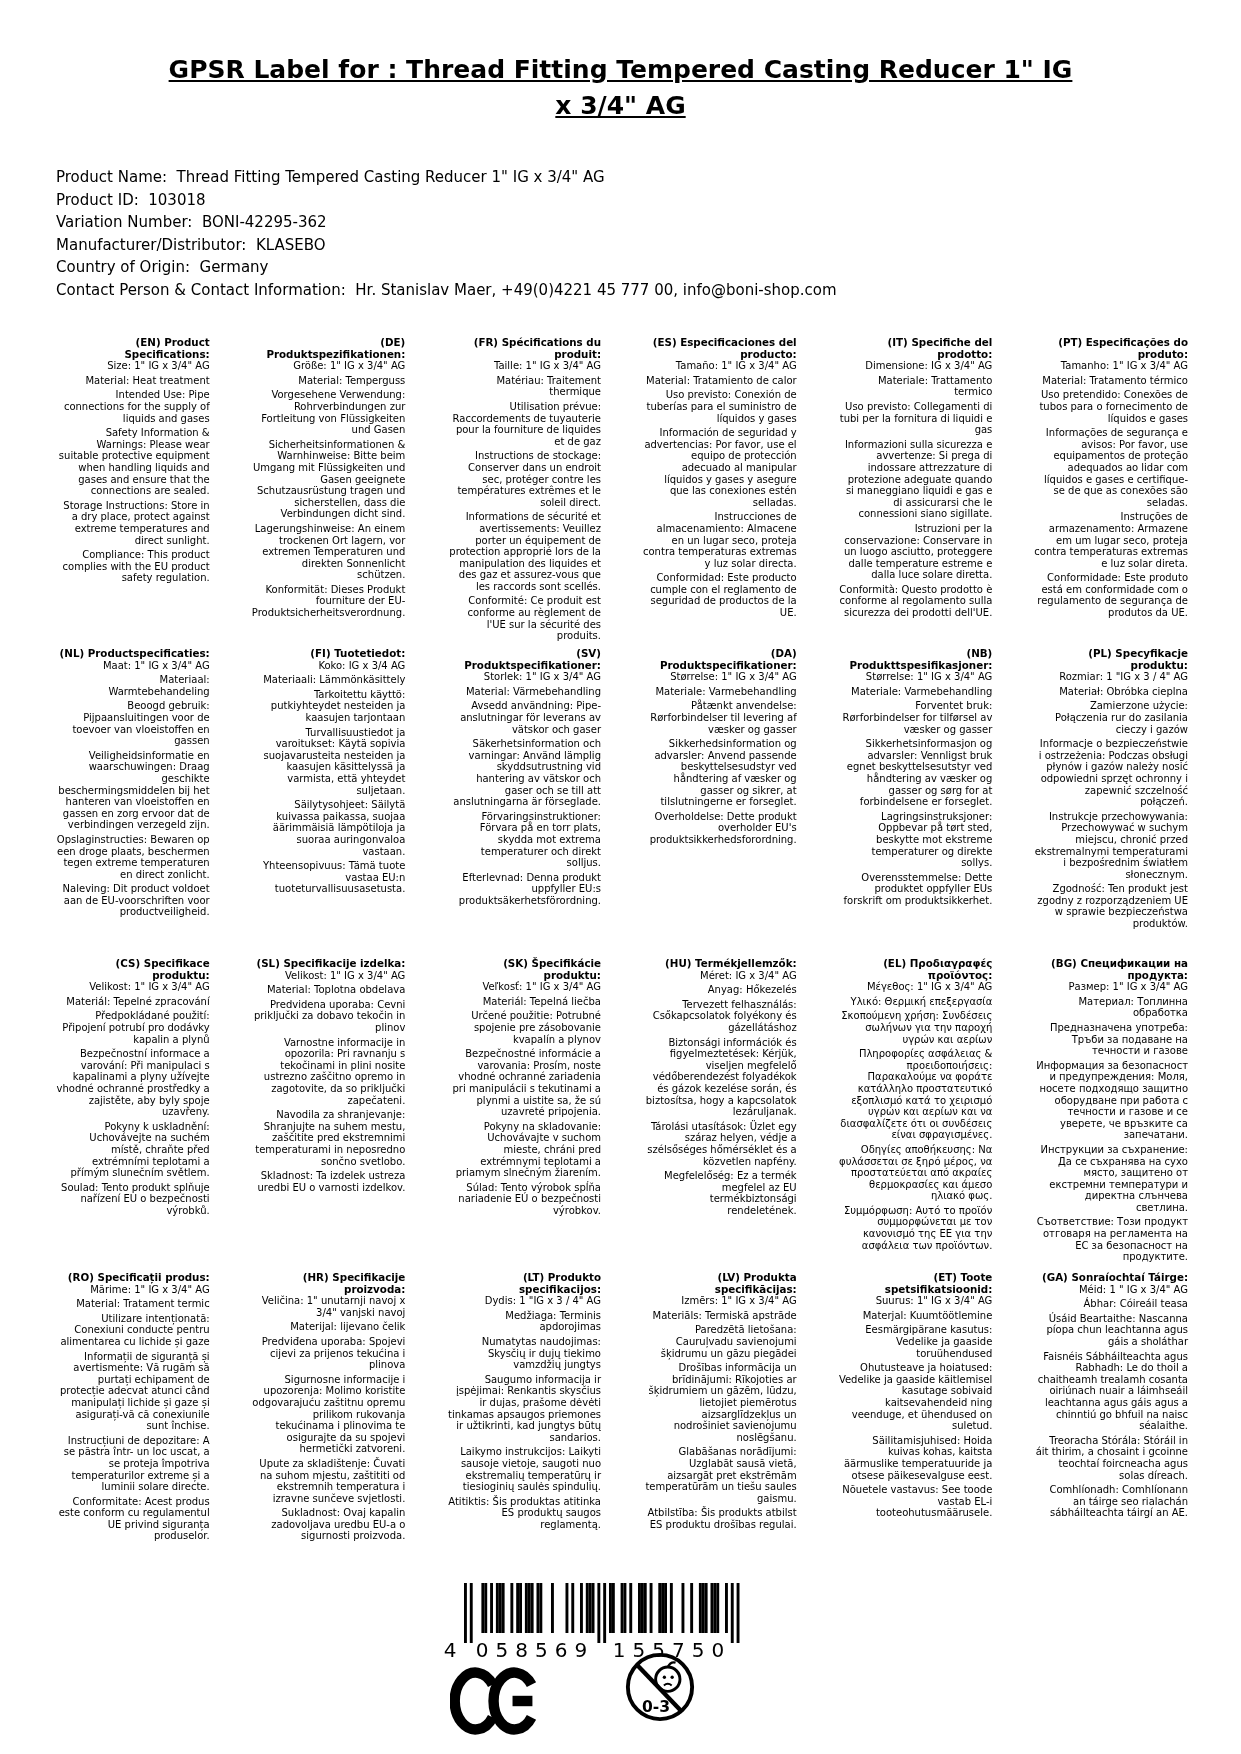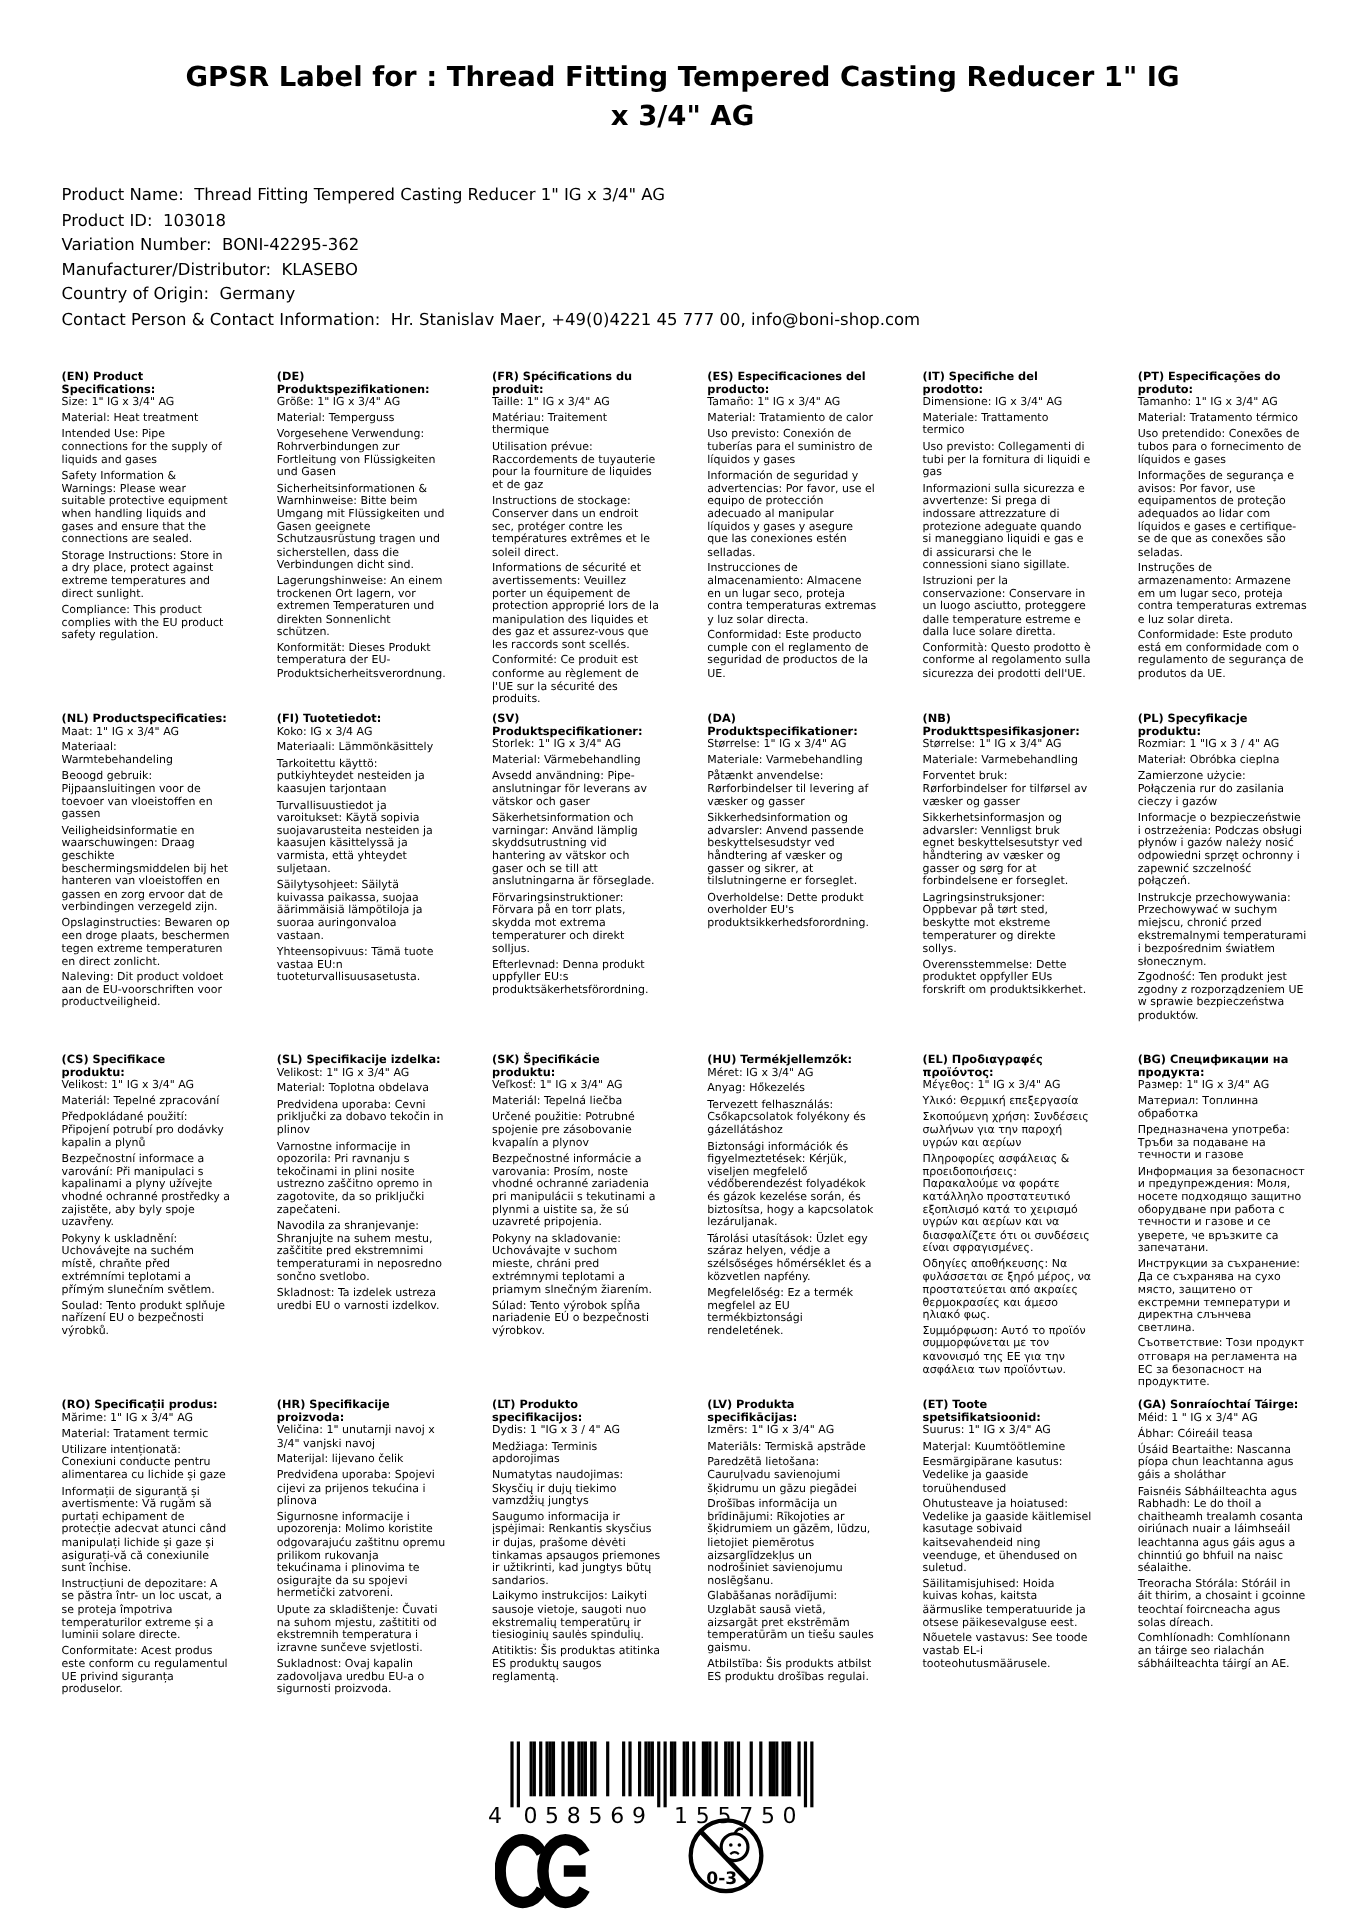--- a/index.html
+++ b/index.html
@@ -4,40 +4,40 @@
 <style>
   html,body { margin:0; padding:0; }
   body {
     width:1241px; height:1754px; position:relative;
     background:#ffffff; color:#000;
     font-family:"DejaVu Sans", "Liberation Sans", sans-serif;
     overflow:hidden;
   }
   .page-title {
     position:absolute; top:52px; left:0; right:0;
-    text-align:center; font-weight:bold; font-size:25px; line-height:1.45;
+    text-align:center; font-weight:bold; font-size:25px; line-height:1.45;text-decoration:underline;
   }
   .page-title .inner { max-width:920px; margin:0 auto; }
 
   .product-info {
     position:absolute; top:166px; left:56px; right:56px;
     font-size:15px; line-height:22.5px;
   }
   .pi-label { font-weight:normal; }
 
   .lang-grid {
     position:absolute; top:337px; left:56px; width:1132px;
     display:grid;
     grid-template-columns:repeat(6, 1fr);
     column-gap:42px;
     grid-template-rows:311px 310px 314px auto;
   }
   .lang-cell {
     font-size:10px; line-height:11.6px;
-    overflow-wrap:break-word; word-break:break-word;
+    overflow-wrap:break-word; word-break:break-word;text-align:right;
   }
   .lang-header { font-weight:bold; font-size:10.3px; }
   .lang-cell p { margin:3px 0 0 0; }
   .lang-cell p.first { margin-top:0; }
 
   .barcode-wrap { position:absolute; left:428px; top:1583px; }
   .barcode-wrap svg { display:block; }
   .bc-digits { font-family:"DejaVu Sans","Liberation Sans",sans-serif; font-size:20px; }
 
   .ce-wrap  { position:absolute; left:450px; top:1663px; }
@@ -69,21 +69,21 @@
       <p>Storage Instructions: Store in a dry place, protect against extreme temperatures and direct sunlight.</p>
       <p>Compliance: This product complies with the EU product safety regulation.</p>
     </div>
     <div class="lang-cell">
       <div class="lang-header">(DE) Produktspezifikationen:</div>
       <p class="first">Größe: 1" IG x 3/4" AG</p>
       <p>Material: Temperguss</p>
       <p>Vorgesehene Verwendung: Rohrverbindungen zur Fortleitung von Flüssigkeiten und Gasen</p>
       <p>Sicherheitsinformationen &amp; Warnhinweise: Bitte beim Umgang mit Flüssigkeiten und Gasen geeignete Schutzausrüstung tragen und sicherstellen, dass die Verbindungen dicht sind.</p>
       <p>Lagerungshinweise: An einem trockenen Ort lagern, vor extremen Temperaturen und direkten Sonnenlicht schützen.</p>
-      <p>Konformität: Dieses Produkt temperatura der EU-Produktsicherheitsverordnung.</p>
+      <p>Konformität: Dieses Produkt fourniture der EU-Produktsicherheitsverordnung.</p>
     </div>
     <div class="lang-cell">
       <div class="lang-header">(FR) Spécifications du produit:</div>
       <p class="first">Taille: 1" IG x 3/4" AG</p>
       <p>Matériau: Traitement thermique</p>
       <p>Utilisation prévue: Raccordements de tuyauterie pour la fourniture de liquides et de gaz</p>
       <p>Instructions de stockage: Conserver dans un endroit sec, protéger contre les températures extrêmes et le soleil direct.</p>
       <p>Informations de sécurité et avertissements: Veuillez porter un équipement de protection approprié lors de la manipulation des liquides et des gaz et assurez-vous que les raccords sont scellés.</p>
       <p>Conformité: Ce produit est conforme au règlement de l'UE sur la sécurité des produits.</p>
     </div>

